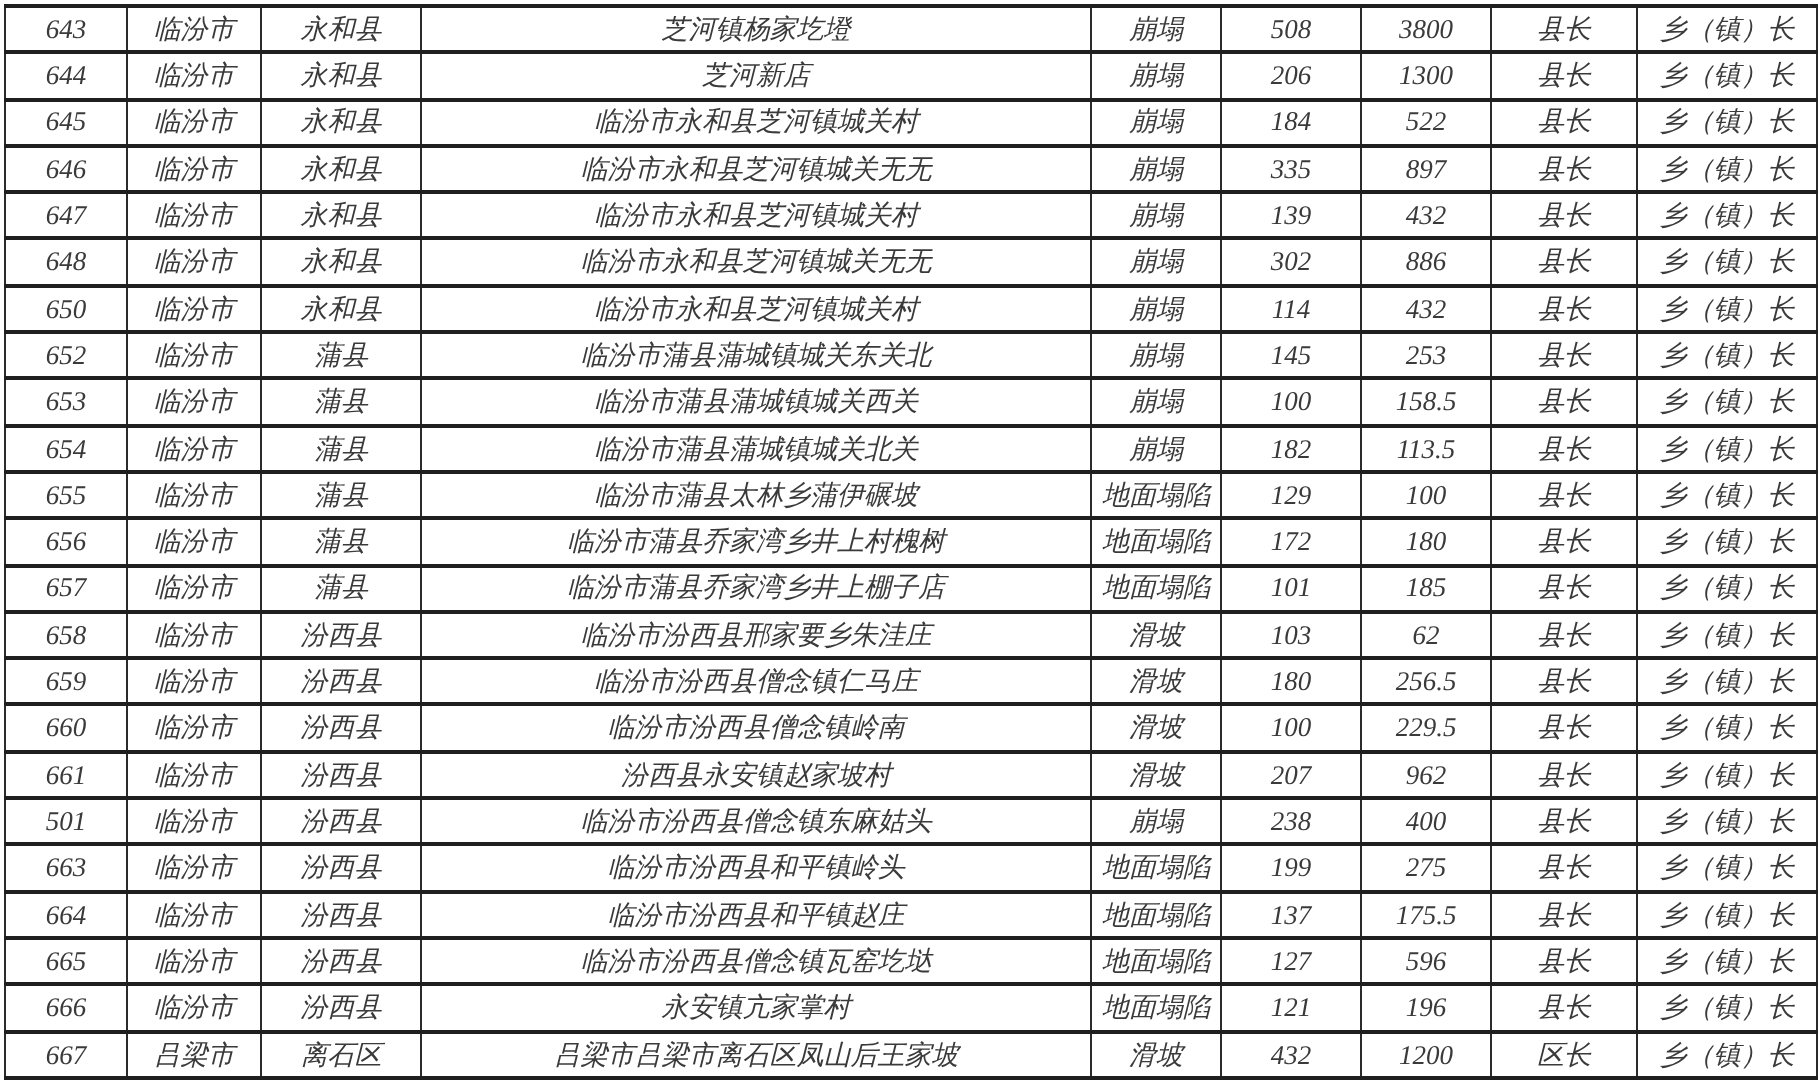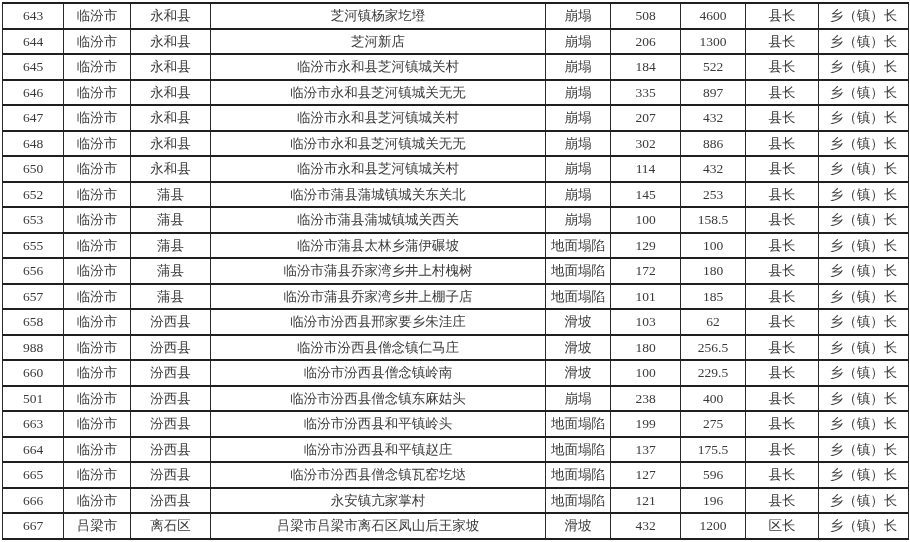--- a/index.html
+++ b/index.html
@@ -16,20 +16,21 @@
     font-family: "Liberation Serif", "DejaVu Serif", serif;
   }
   table.hazard-table {
     position: absolute;
     left: 2px;
     top: 2px;
     width: 906px;
     height: 538px;
     border-collapse: collapse;
     table-layout: fixed;
+    font-style: italic;
   }
   table.hazard-table td {
     border-left: 1px solid #2b2b2b;
     border-right: 1px solid #2b2b2b;
     border-top: 2px solid #1f1f1f;
     border-bottom: 2px solid #1f1f1f;
     text-align: center;
     vertical-align: middle;
     color: #3a3a3a;
     font-size: 13.5px;
@@ -69,21 +70,21 @@
       <col class="col-town_leader">
     </colgroup>
     <tbody>
         <tr>
           <td class="col-id">643</td>
           <td class="col-city">临汾市</td>
           <td class="col-county">永和县</td>
           <td class="col-location">芝河镇杨家圪墱</td>
           <td class="col-hazard_type">崩塌</td>
           <td class="col-value1">508</td>
-          <td class="col-value2">4600</td>
+          <td class="col-value2">3800</td>
           <td class="col-county_leader">县长</td>
           <td class="col-town_leader">乡（镇）长</td>
         </tr>
         <tr>
           <td class="col-id">644</td>
           <td class="col-city">临汾市</td>
           <td class="col-county">永和县</td>
           <td class="col-location">芝河新店</td>
           <td class="col-hazard_type">崩塌</td>
           <td class="col-value1">206</td>
@@ -112,21 +113,21 @@
           <td class="col-value2">897</td>
           <td class="col-county_leader">县长</td>
           <td class="col-town_leader">乡（镇）长</td>
         </tr>
         <tr>
           <td class="col-id">647</td>
           <td class="col-city">临汾市</td>
           <td class="col-county">永和县</td>
           <td class="col-location">临汾市永和县芝河镇城关村</td>
           <td class="col-hazard_type">崩塌</td>
-          <td class="col-value1">207</td>
+          <td class="col-value1">139</td>
           <td class="col-value2">432</td>
           <td class="col-county_leader">县长</td>
           <td class="col-town_leader">乡（镇）长</td>
         </tr>
         <tr>
           <td class="col-id">648</td>
           <td class="col-city">临汾市</td>
           <td class="col-county">永和县</td>
           <td class="col-location">临汾市永和县芝河镇城关无无</td>
           <td class="col-hazard_type">崩塌</td>
@@ -162,20 +163,31 @@
           <td class="col-city">临汾市</td>
           <td class="col-county">蒲县</td>
           <td class="col-location">临汾市蒲县蒲城镇城关西关</td>
           <td class="col-hazard_type">崩塌</td>
           <td class="col-value1">100</td>
           <td class="col-value2">158.5</td>
           <td class="col-county_leader">县长</td>
           <td class="col-town_leader">乡（镇）长</td>
         </tr>
         <tr>
+          <td class="col-id">654</td>
+          <td class="col-city">临汾市</td>
+          <td class="col-county">蒲县</td>
+          <td class="col-location">临汾市蒲县蒲城镇城关北关</td>
+          <td class="col-hazard_type">崩塌</td>
+          <td class="col-value1">182</td>
+          <td class="col-value2">113.5</td>
+          <td class="col-county_leader">县长</td>
+          <td class="col-town_leader">乡（镇）长</td>
+        </tr>
+        <tr>
           <td class="col-id">655</td>
           <td class="col-city">临汾市</td>
           <td class="col-county">蒲县</td>
           <td class="col-location">临汾市蒲县太林乡蒲伊碾坡</td>
           <td class="col-hazard_type">地面塌陷</td>
           <td class="col-value1">129</td>
           <td class="col-value2">100</td>
           <td class="col-county_leader">县长</td>
           <td class="col-town_leader">乡（镇）长</td>
         </tr>
@@ -206,38 +218,49 @@
           <td class="col-city">临汾市</td>
           <td class="col-county">汾西县</td>
           <td class="col-location">临汾市汾西县邢家要乡朱洼庄</td>
           <td class="col-hazard_type">滑坡</td>
           <td class="col-value1">103</td>
           <td class="col-value2">62</td>
           <td class="col-county_leader">县长</td>
           <td class="col-town_leader">乡（镇）长</td>
         </tr>
         <tr>
-          <td class="col-id">988</td>
+          <td class="col-id">659</td>
           <td class="col-city">临汾市</td>
           <td class="col-county">汾西县</td>
           <td class="col-location">临汾市汾西县僧念镇仁马庄</td>
           <td class="col-hazard_type">滑坡</td>
           <td class="col-value1">180</td>
           <td class="col-value2">256.5</td>
           <td class="col-county_leader">县长</td>
           <td class="col-town_leader">乡（镇）长</td>
         </tr>
         <tr>
           <td class="col-id">660</td>
           <td class="col-city">临汾市</td>
           <td class="col-county">汾西县</td>
           <td class="col-location">临汾市汾西县僧念镇岭南</td>
           <td class="col-hazard_type">滑坡</td>
           <td class="col-value1">100</td>
           <td class="col-value2">229.5</td>
+          <td class="col-county_leader">县长</td>
+          <td class="col-town_leader">乡（镇）长</td>
+        </tr>
+        <tr>
+          <td class="col-id">661</td>
+          <td class="col-city">临汾市</td>
+          <td class="col-county">汾西县</td>
+          <td class="col-location">汾西县永安镇赵家坡村</td>
+          <td class="col-hazard_type">滑坡</td>
+          <td class="col-value1">207</td>
+          <td class="col-value2">962</td>
           <td class="col-county_leader">县长</td>
           <td class="col-town_leader">乡（镇）长</td>
         </tr>
         <tr>
           <td class="col-id">501</td>
           <td class="col-city">临汾市</td>
           <td class="col-county">汾西县</td>
           <td class="col-location">临汾市汾西县僧念镇东麻姑头</td>
           <td class="col-hazard_type">崩塌</td>
           <td class="col-value1">238</td>

